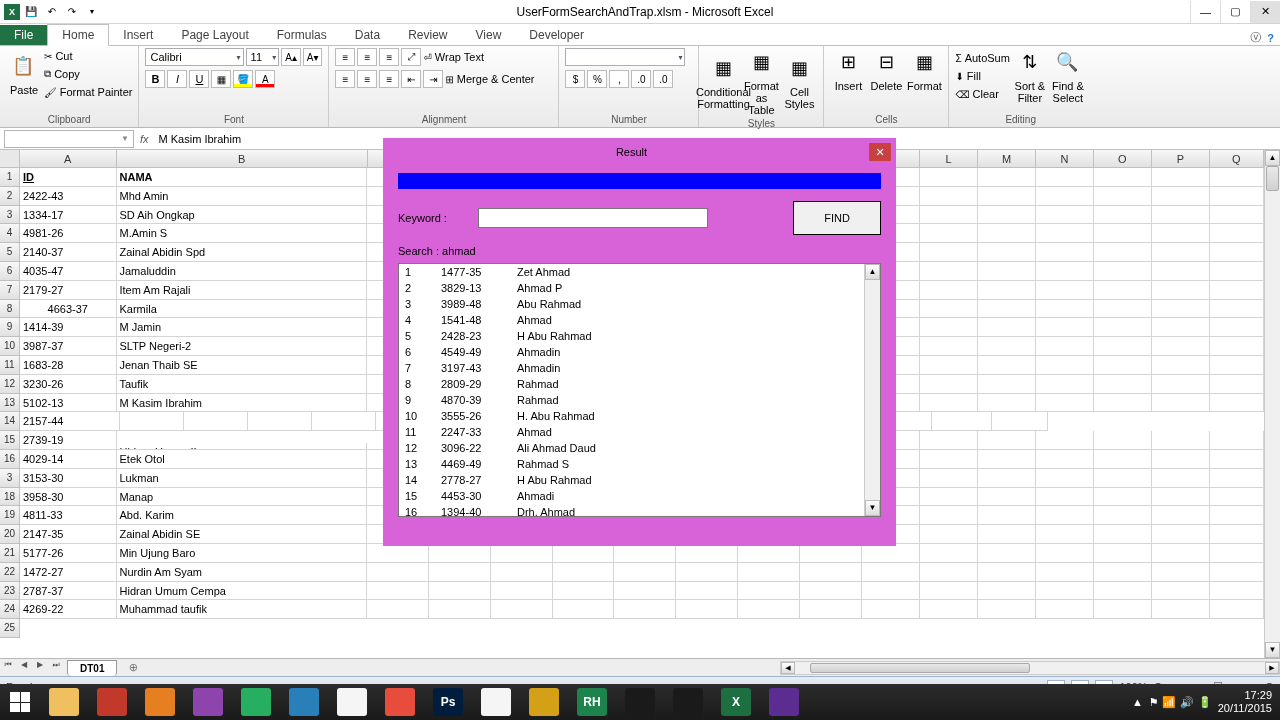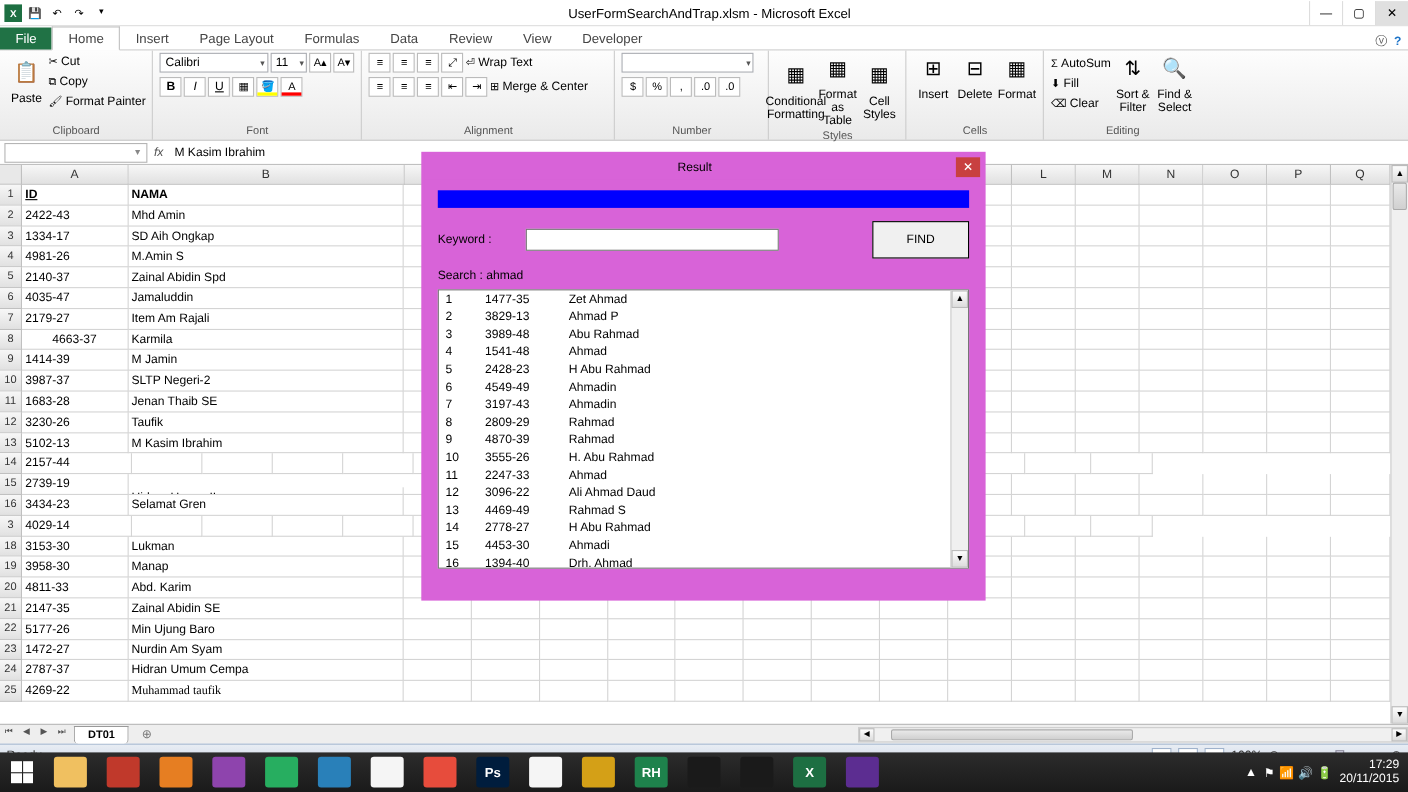--- a/index.html
+++ b/index.html
@@ -597,40 +597,22 @@
         <div class="cell" style="width: 64px;"></div>
         <div class="cell" style="width: 60px;"></div>
         <div class="cell" style="width: 60px;"></div>
         <div class="cell" style="width: 60px;"></div>
         <div class="cell" style="width: 60px;"></div>
         <div class="cell" style="width: 60px;"></div>
         <div class="cell" style="width: 60px;"></div>
         <div class="cell" style="width: 56px;"></div>
       </div>
       <div class="row">
-        <div class="cell" style="width: 100px;">3434-23</div>
-        <div class="cell" style="width: 260px;">Selamat Gren</div>
-        <div class="cell" style="width: 64px;"></div>
-        <div class="cell" style="width: 64px;"></div>
-        <div class="cell" style="width: 64px;"></div>
-        <div class="cell" style="width: 64px;"></div>
-        <div class="cell" style="width: 64px;"></div>
-        <div class="cell" style="width: 64px;"></div>
-        <div class="cell" style="width: 64px;"></div>
-        <div class="cell" style="width: 64px;"></div>
-        <div class="cell" style="width: 60px;"></div>
-        <div class="cell" style="width: 60px;"></div>
-        <div class="cell" style="width: 60px;"></div>
-        <div class="cell" style="width: 60px;"></div>
-        <div class="cell" style="width: 60px;"></div>
-        <div class="cell" style="width: 60px;"></div>
-        <div class="cell" style="width: 56px;"></div>
-      </div>
-      <div class="row">
         <div class="cell" style="width: 100px;">4029-14</div>
+        <div class="cell" style="width: 260px;">Etek Otol</div>
         <div class="cell" style="width: 64px;"></div>
         <div class="cell" style="width: 64px;"></div>
         <div class="cell" style="width: 64px;"></div>
         <div class="cell" style="width: 64px;"></div>
         <div class="cell" style="width: 64px;"></div>
         <div class="cell" style="width: 64px;"></div>
         <div class="cell" style="width: 64px;"></div>
         <div class="cell" style="width: 64px;"></div>
         <div class="cell" style="width: 60px;"></div>
         <div class="cell" style="width: 60px;"></div>
@@ -768,21 +750,21 @@
         <div class="cell" style="width: 60px;"></div>
         <div class="cell" style="width: 60px;"></div>
         <div class="cell" style="width: 60px;"></div>
         <div class="cell" style="width: 60px;"></div>
         <div class="cell" style="width: 60px;"></div>
         <div class="cell" style="width: 60px;"></div>
         <div class="cell" style="width: 56px;"></div>
       </div>
       <div class="row">
         <div class="cell" style="width: 100px;">4269-22</div>
-        <div class="cell" style="width: 260px; font-family: Liberation Serif, serif;">Muhammad taufik</div>
+        <div class="cell" style="width: 260px;">Muhammad taufik</div>
         <div class="cell" style="width: 64px;"></div>
         <div class="cell" style="width: 64px;"></div>
         <div class="cell" style="width: 64px;"></div>
         <div class="cell" style="width: 64px;"></div>
         <div class="cell" style="width: 64px;"></div>
         <div class="cell" style="width: 64px;"></div>
         <div class="cell" style="width: 64px;"></div>
         <div class="cell" style="width: 64px;"></div>
         <div class="cell" style="width: 60px;"></div>
         <div class="cell" style="width: 60px;"></div>

